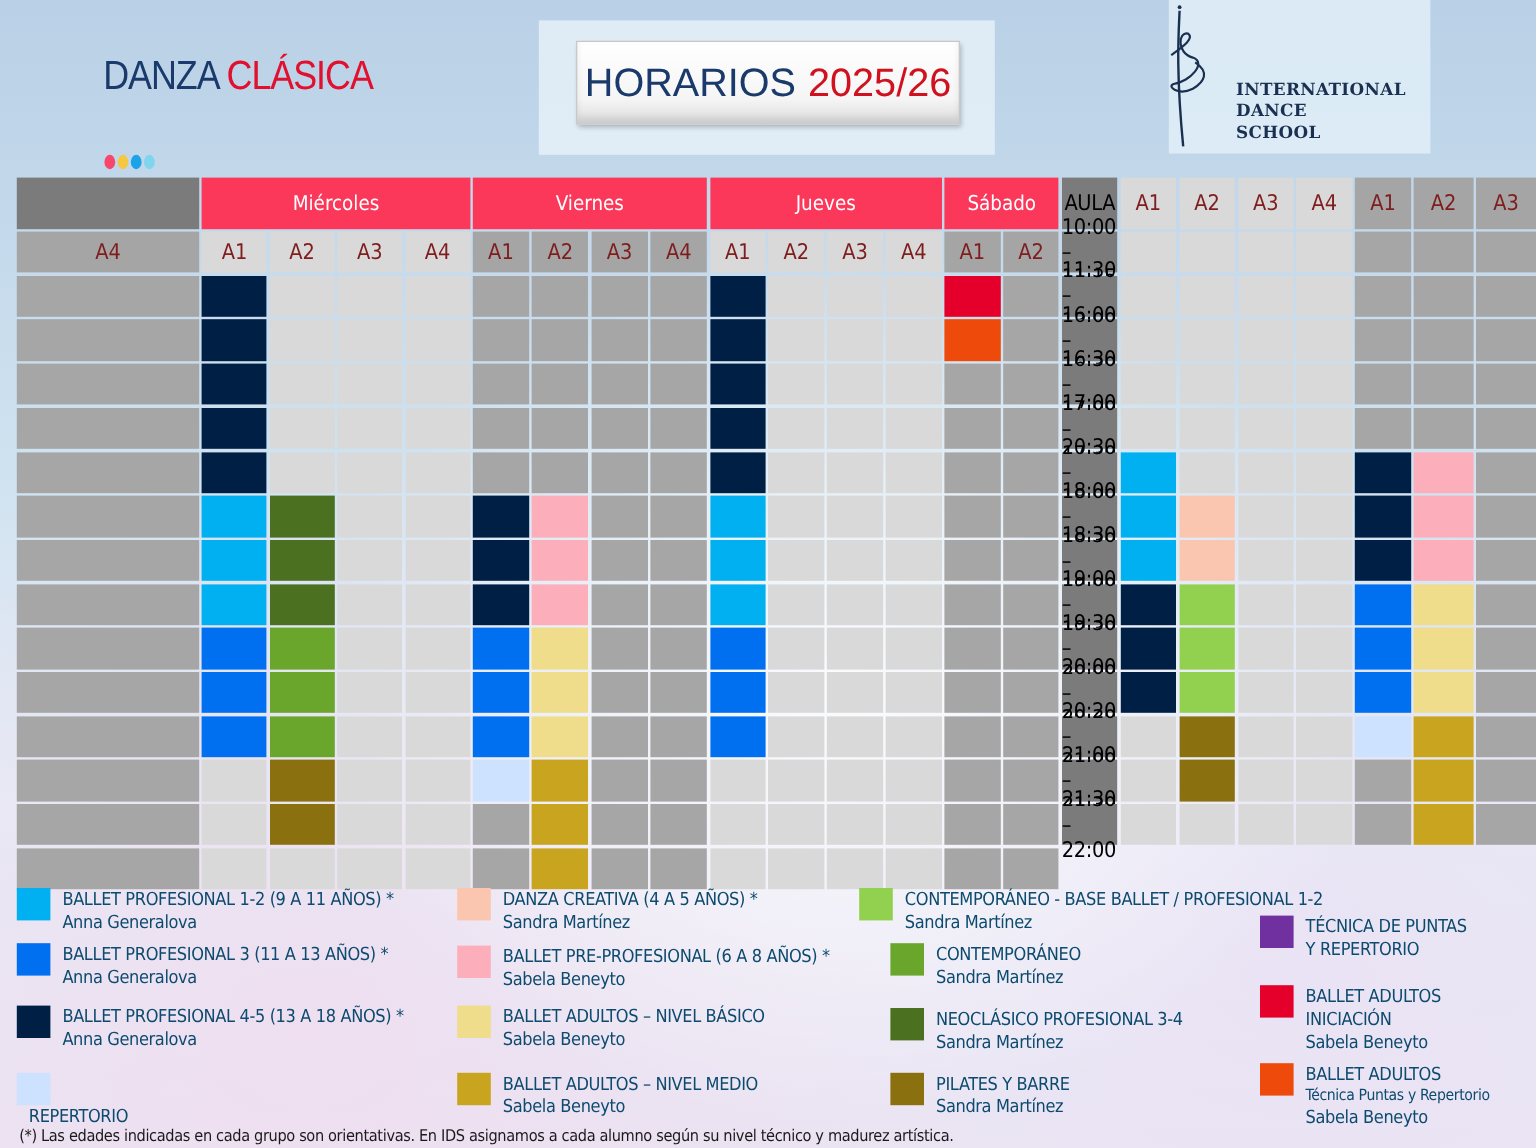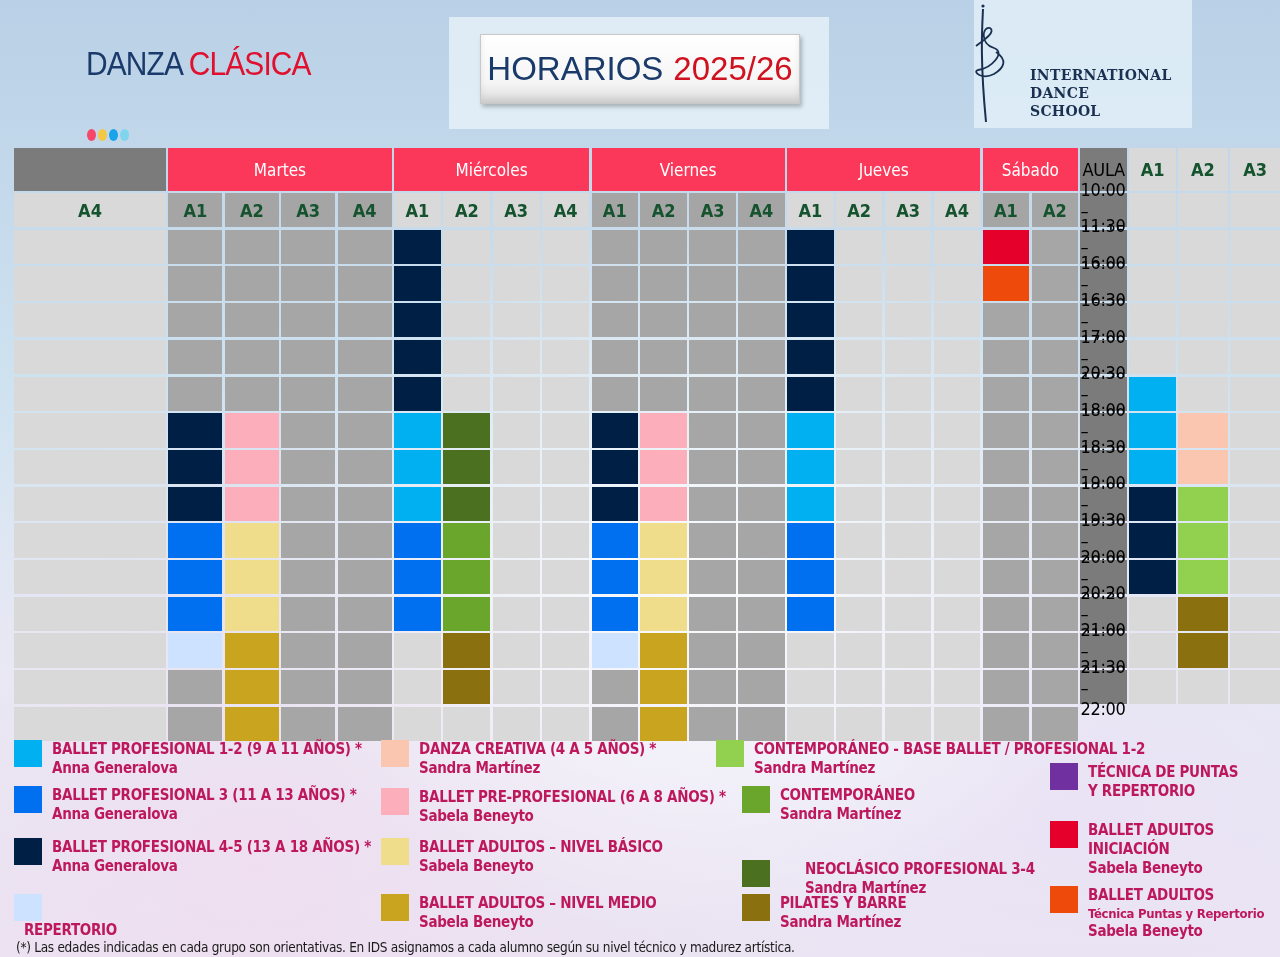--- a/index.html
+++ b/index.html
@@ -59,30 +59,30 @@
     background: #fc385a; color: #fff; font-size: 17px;
     display: flex; align-items: center; justify-content: center;
   }
   .corner { background: #7b7b7b; }
   .aula-h, .time-h {
     background: #7b7b7b; color: #000000; font-size: 18px;
     display: flex; align-items: center; justify-content: center;
     letter-spacing: -0.3px;
   }
   .room-h {
-    color: #14532d; font-size: 18px;
-    display: flex; align-items: center; justify-content: center; font-weight: bold;
+    color: #7f1d1d; font-size: 18px;
+    display: flex; align-items: center; justify-content: center;
   }
   .room-h.light { background: #d9d9d9; }
   .room-h.dark { background: #a5a5a5; }
   .slot.light { background: #d9d9d9; }
   .slot.dark { background: #a6a6a6; }
   .legend-item { position: absolute; display: flex; }
   .legend-item .sw { width: 28px; height: 27px; flex: none; }
-  .legend-item .txt { margin-left: 10px; color: #be185d; font-size: 15px; line-height: 19px; white-space: nowrap; letter-spacing: -0.3px; font-weight: bold; }
+  .legend-item .txt { margin-left: 10px; color: #0c4a6e; font-size: 15px; line-height: 19px; white-space: nowrap; letter-spacing: -0.3px; }
   .legend-item .txt .sub { display: block; }
   .legend-item .txt .sub.small { font-size: 13px; line-height: 17px; }
   .footnote {
     position: absolute; left: 16px; top: 939px;
     font-size: 13.5px; color: #1a1a1a; white-space: nowrap; letter-spacing: -0.3px;
   }
 </style>
 </head>
 <body>
 
@@ -112,21 +112,20 @@
   </svg>
   <div class="logo-text">
     <div>INTERNATIONAL</div>
     <div>DANCE</div>
     <div>SCHOOL</div>
   </div>
 </div>
 
 <div class="grid" id="grid">
     <div class="cell corner"></div>
-    <div class="cell day-h" style="grid-column: span 4;">Martes</div>
     <div class="cell day-h" style="grid-column: span 4;">Miércoles</div>
     <div class="cell day-h" style="grid-column: span 4;">Viernes</div>
     <div class="cell day-h" style="grid-column: span 4;">Jueves</div>
     <div class="cell day-h" style="grid-column: span 2;">Sábado</div>
     <div class="cell aula-h">AULA</div>
     <div class="cell room-h light">A1</div>
     <div class="cell room-h light">A2</div>
     <div class="cell room-h light">A3</div>
     <div class="cell room-h light">A4</div>
     <div class="cell room-h dark">A1</div>
@@ -534,21 +533,21 @@
         <span class="sub">Sandra Martínez</span>
       </div>
     </div>
     <div class="legend-item" style="left: 742px; top: 786px;">
       <div class="sw" style="background: rgb(106, 166, 43);"></div>
       <div class="txt">
         <span class="sub">CONTEMPORÁNEO</span>
         <span class="sub">Sandra Martínez</span>
       </div>
     </div>
-    <div class="legend-item" style="left: 742px; top: 860px; gap: 25px;">
+    <div class="legend-item" style="left: 742px; top: 840px;">
       <div class="sw" style="background: rgb(74, 112, 32);"></div>
       <div class="txt">
         <span class="sub">NEOCLÁSICO PROFESIONAL 3-4</span>
         <span class="sub">Sandra Martínez</span>
       </div>
     </div>
     <div class="legend-item" style="left: 742px; top: 894px;">
       <div class="sw" style="background: rgb(139, 112, 16);"></div>
       <div class="txt">
         <span class="sub">PILATES Y BARRE</span>

